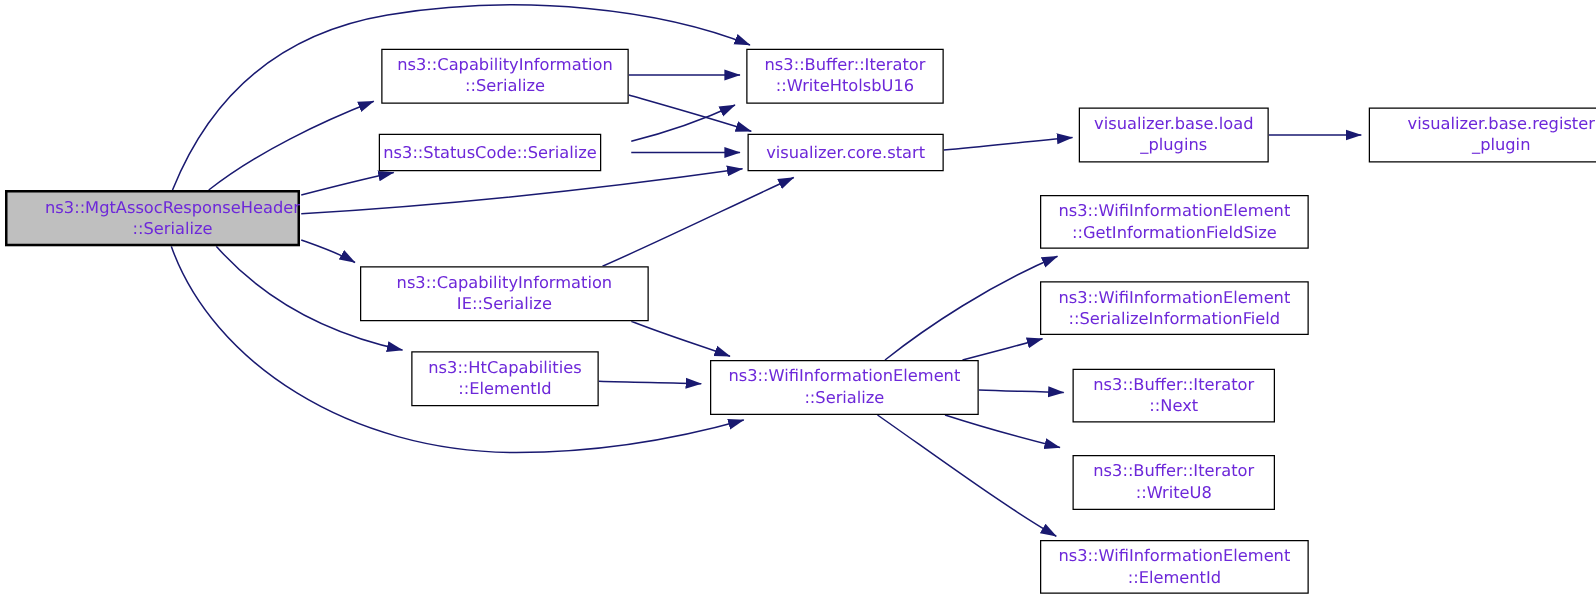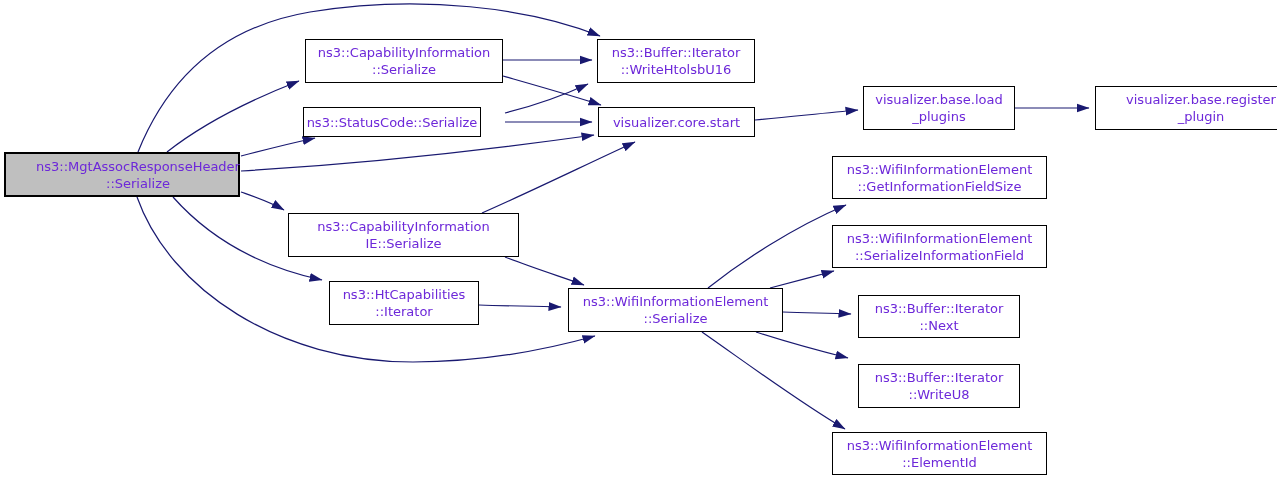--- a/index.html
+++ b/index.html
@@ -100,21 +100,21 @@
   <div class="node" style="left:863px; top:86px; width:152px; height:44px;">visualizer.base.load
 _plugins</div>
 
   <div class="node" style="left:1095px; top:86px; width:212px; height:44px;">visualizer.base.register
 _plugin</div>
 
   <div class="node" style="left:288px; top:213px; width:231px; height:44px;">ns3::CapabilityInformation
 IE::Serialize</div>
 
   <div class="node" style="left:329px; top:281px; width:150px; height:44px;">ns3::HtCapabilities
-::Iterator</div>
+::ElementId</div>
 
   <div class="node" style="left:568px; top:288px; width:215px; height:44px;">ns3::WifiInformationElement
 ::Serialize</div>
 
   <div class="node" style="left:832px; top:156px; width:215px; height:43px;">ns3::WifiInformationElement
 ::GetInformationFieldSize</div>
 
   <div class="node" style="left:832px; top:225px; width:215px; height:43px;">ns3::WifiInformationElement
 ::SerializeInformationField</div>
 

